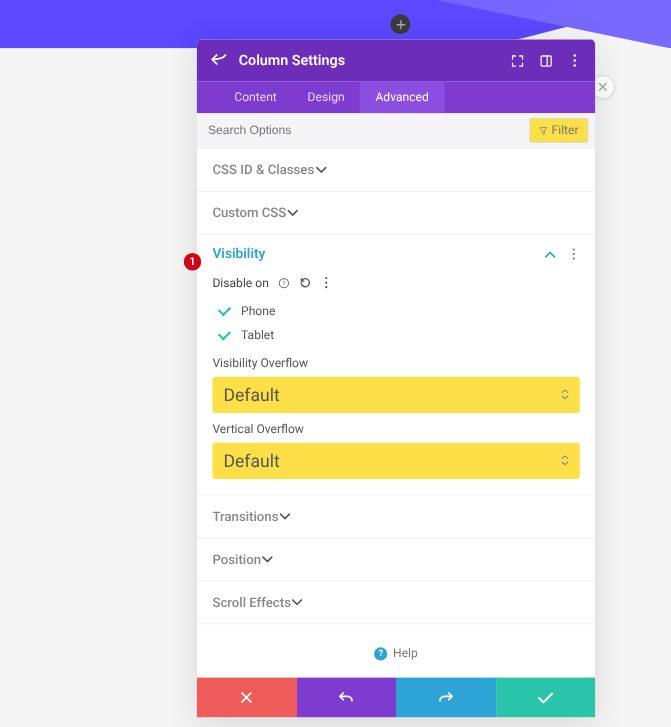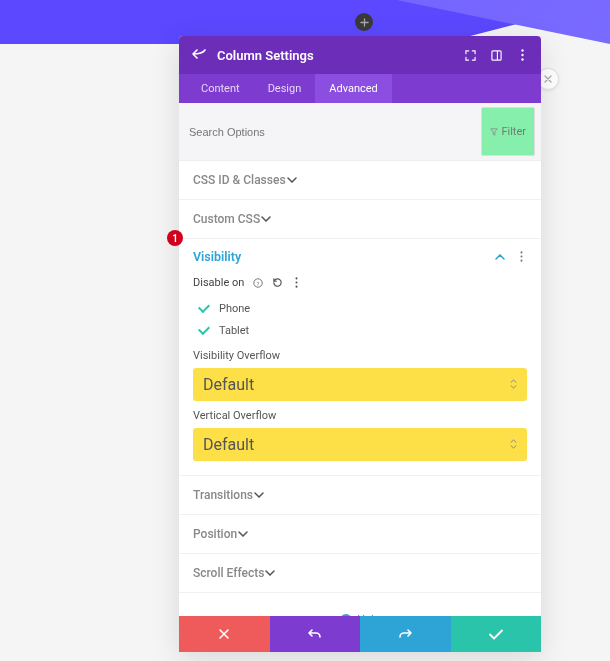--- a/index.html
+++ b/index.html
@@ -70,21 +70,21 @@
   }
   .header-actions { display: flex; gap: 12px; align-items:center; }
   .header-icon {
     width: 14px; height: 14px;
     display: flex; align-items:center; justify-content:center;
     opacity: 0.95;
   }
   .modal-tabs {
     background: #7e3bd0;
     display: flex;
-    padding: 0 8px;
+    padding: 0 20px;
   }
   .tab {
     color: #e6d6f7;
     font-size: 11px;
     padding: 8px 14px;
     cursor: pointer;
   }
   .tab.active {
     background: #8c4ee0;
     color: #fff;
@@ -100,24 +100,24 @@
     border: none;
     background: transparent;
     font-size: 11px;
     color: #999;
     padding: 8px 10px;
     outline: none;
   }
   .filter-btn {
     font-size: 11px;
     color: #777;
-    background: #86efac;
+    background: #fde047;
     border: 1px solid #ddd;
     border-radius: 2px;
-    padding: 17px 8px;
+    padding: 4px 8px;
     margin: 4px 6px;
     display: flex;
     align-items:center;
     gap: 3px;
   }
   .sections {
     flex: 1;
     overflow-y: auto;
   }
   .section-row {

